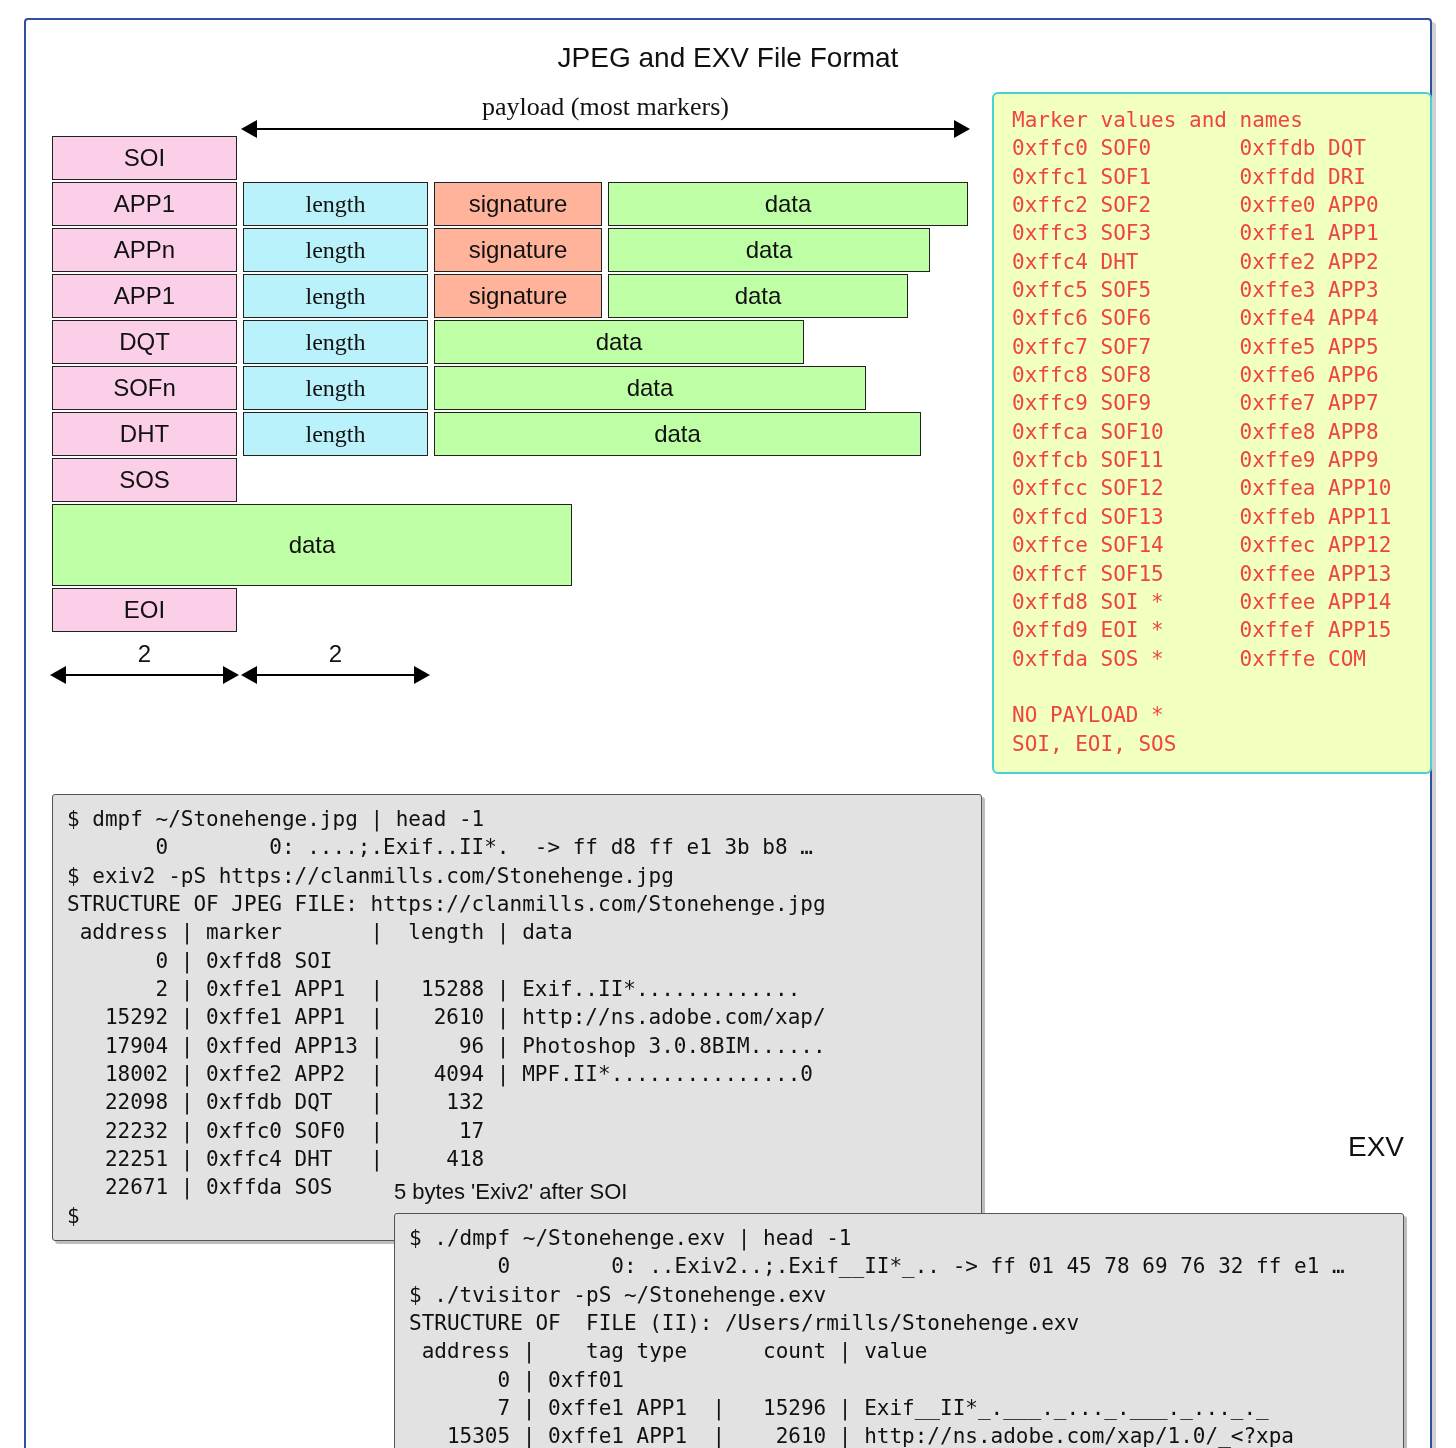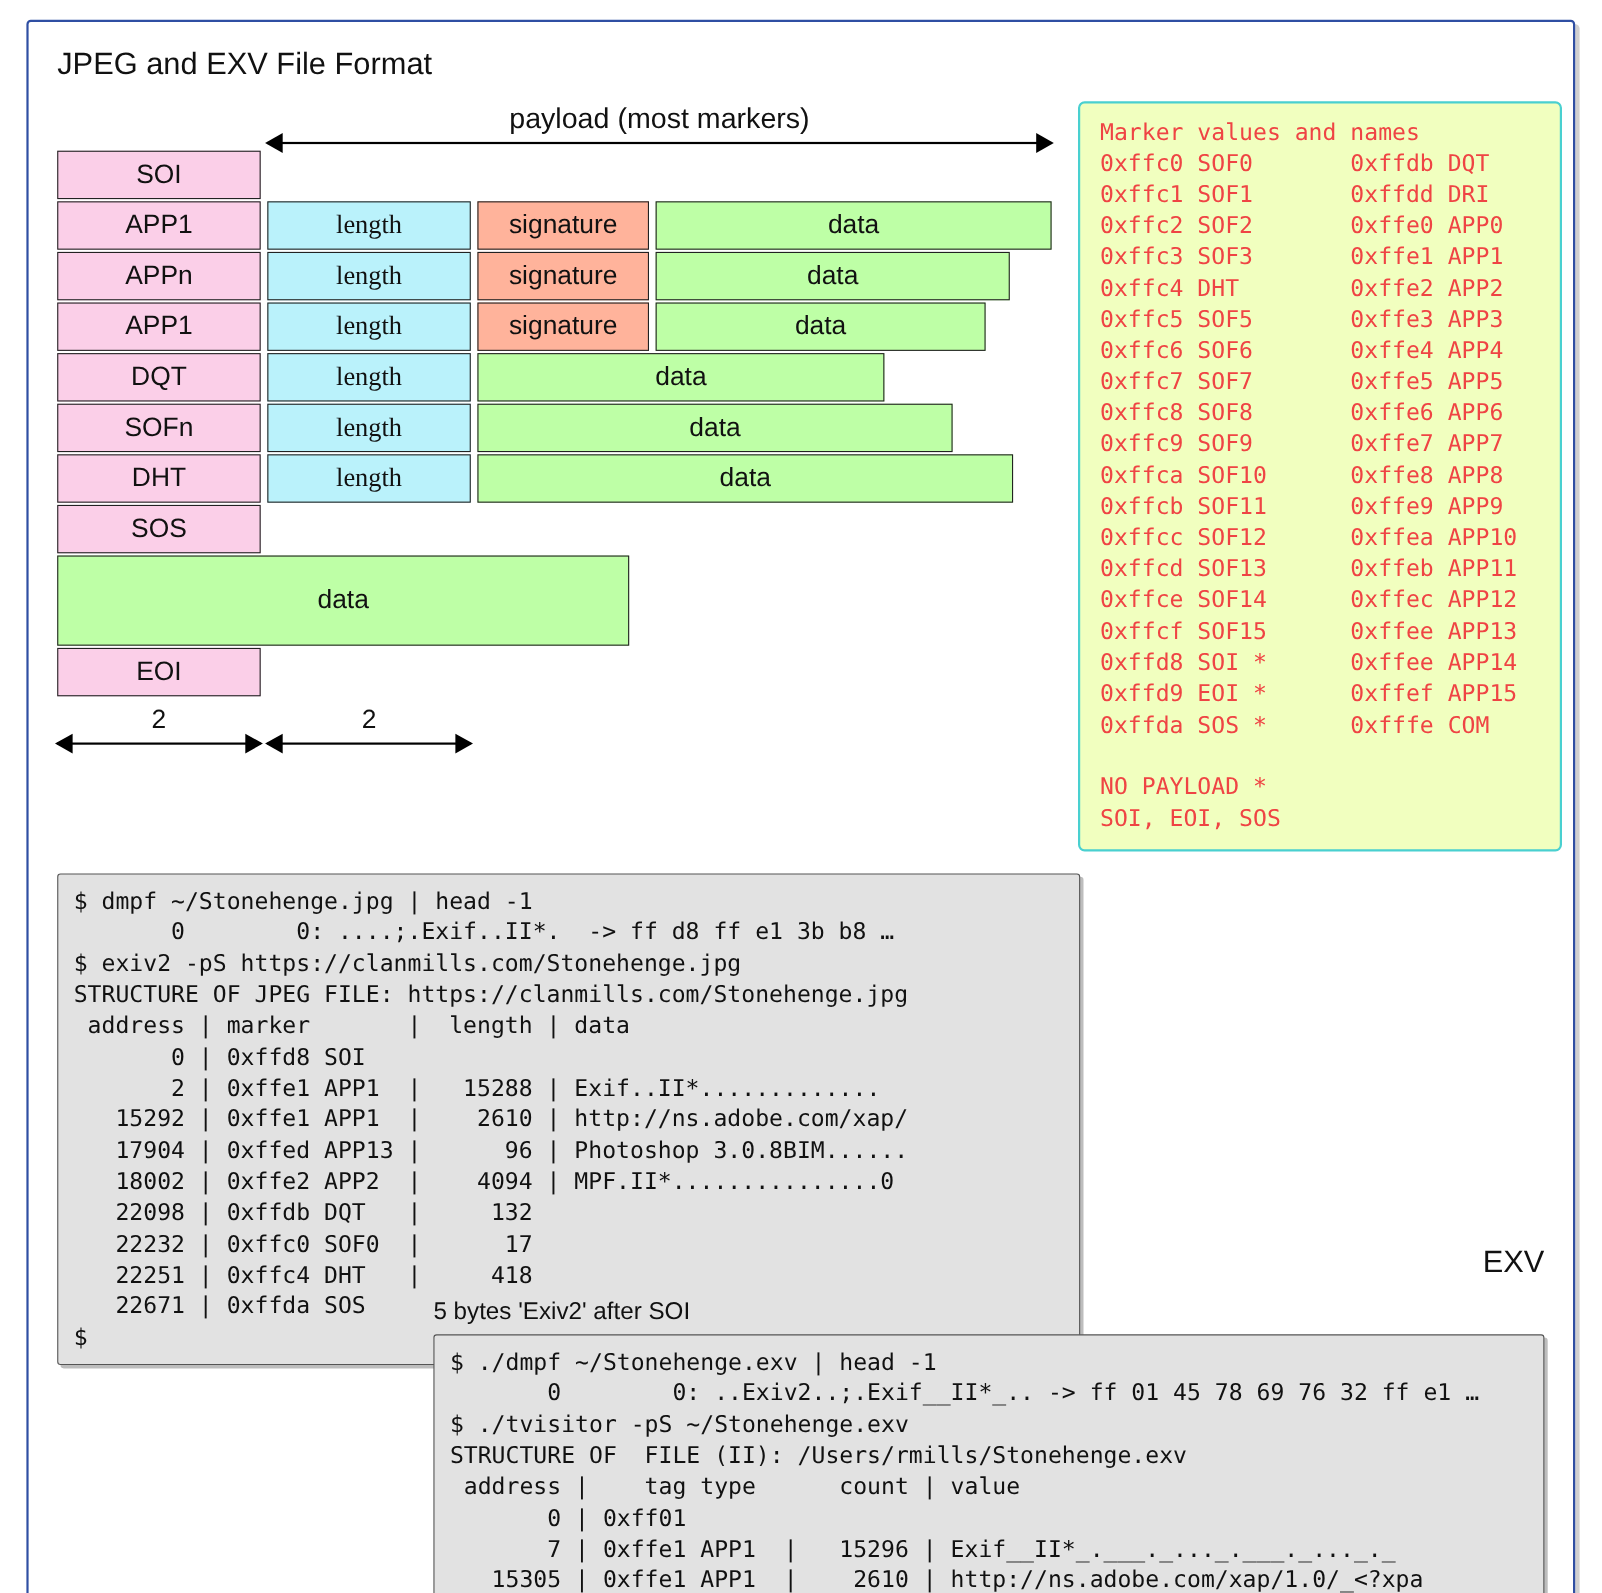--- a/index.html
+++ b/index.html
@@ -17,38 +17,40 @@
   .frame {
     border: 2px solid #2f4fa3;
     border-radius: 4px;
     box-shadow: 4px 4px 0 #d0d0d0;
     padding: 22px 26px 28px 26px;
     position: relative;
   }
   .title {
     font-size: 28px;
     margin-bottom: 18px;
+    text-align: center;
   }
 
   
   .main-row {
     display: flex;
     align-items: flex-start;
     gap: 24px;
   }
 
   
   .diagram {
     width: 940px;
     position: relative;
   }
   .payload-label {
     text-align: center;
     font-size: 26px;
     margin-bottom: 6px;
+    font-family: Liberation Serif, serif;
   }
   .arrow-bar {
     position: relative;
     height: 2px;
     background: #000;
     flex: 1;
   }
   .arrow-bar::before,
   .arrow-bar::after {
     content: "";
@@ -72,21 +74,21 @@
   .cell {
     border: 1px solid #222;
     display: flex;
     align-items: center;
     justify-content: center;
     font-size: 24px;
     box-sizing: border-box;
   }
   .marker  { width: 185px;  background: #fbcfe8; font-weight: 500;}
   .length  { width: 185px;  background: #baf2fb; margin-left: 6px; font-family: Liberation Serif, serif;}
-  .sig     { width: 156px; background: #ffb39b; margin-left: 6px;}
+  .sig     { width: 168px; background: #ffb39b; margin-left: 6px;}
   .data    { background: #beffa6; margin-left: 6px; }
 
   .big-data {
     height: 82px;
     background: #beffa6;
     border: 1px solid #222;
     display: flex;
     align-items: center;
     justify-content: center;
     font-size: 24px;

